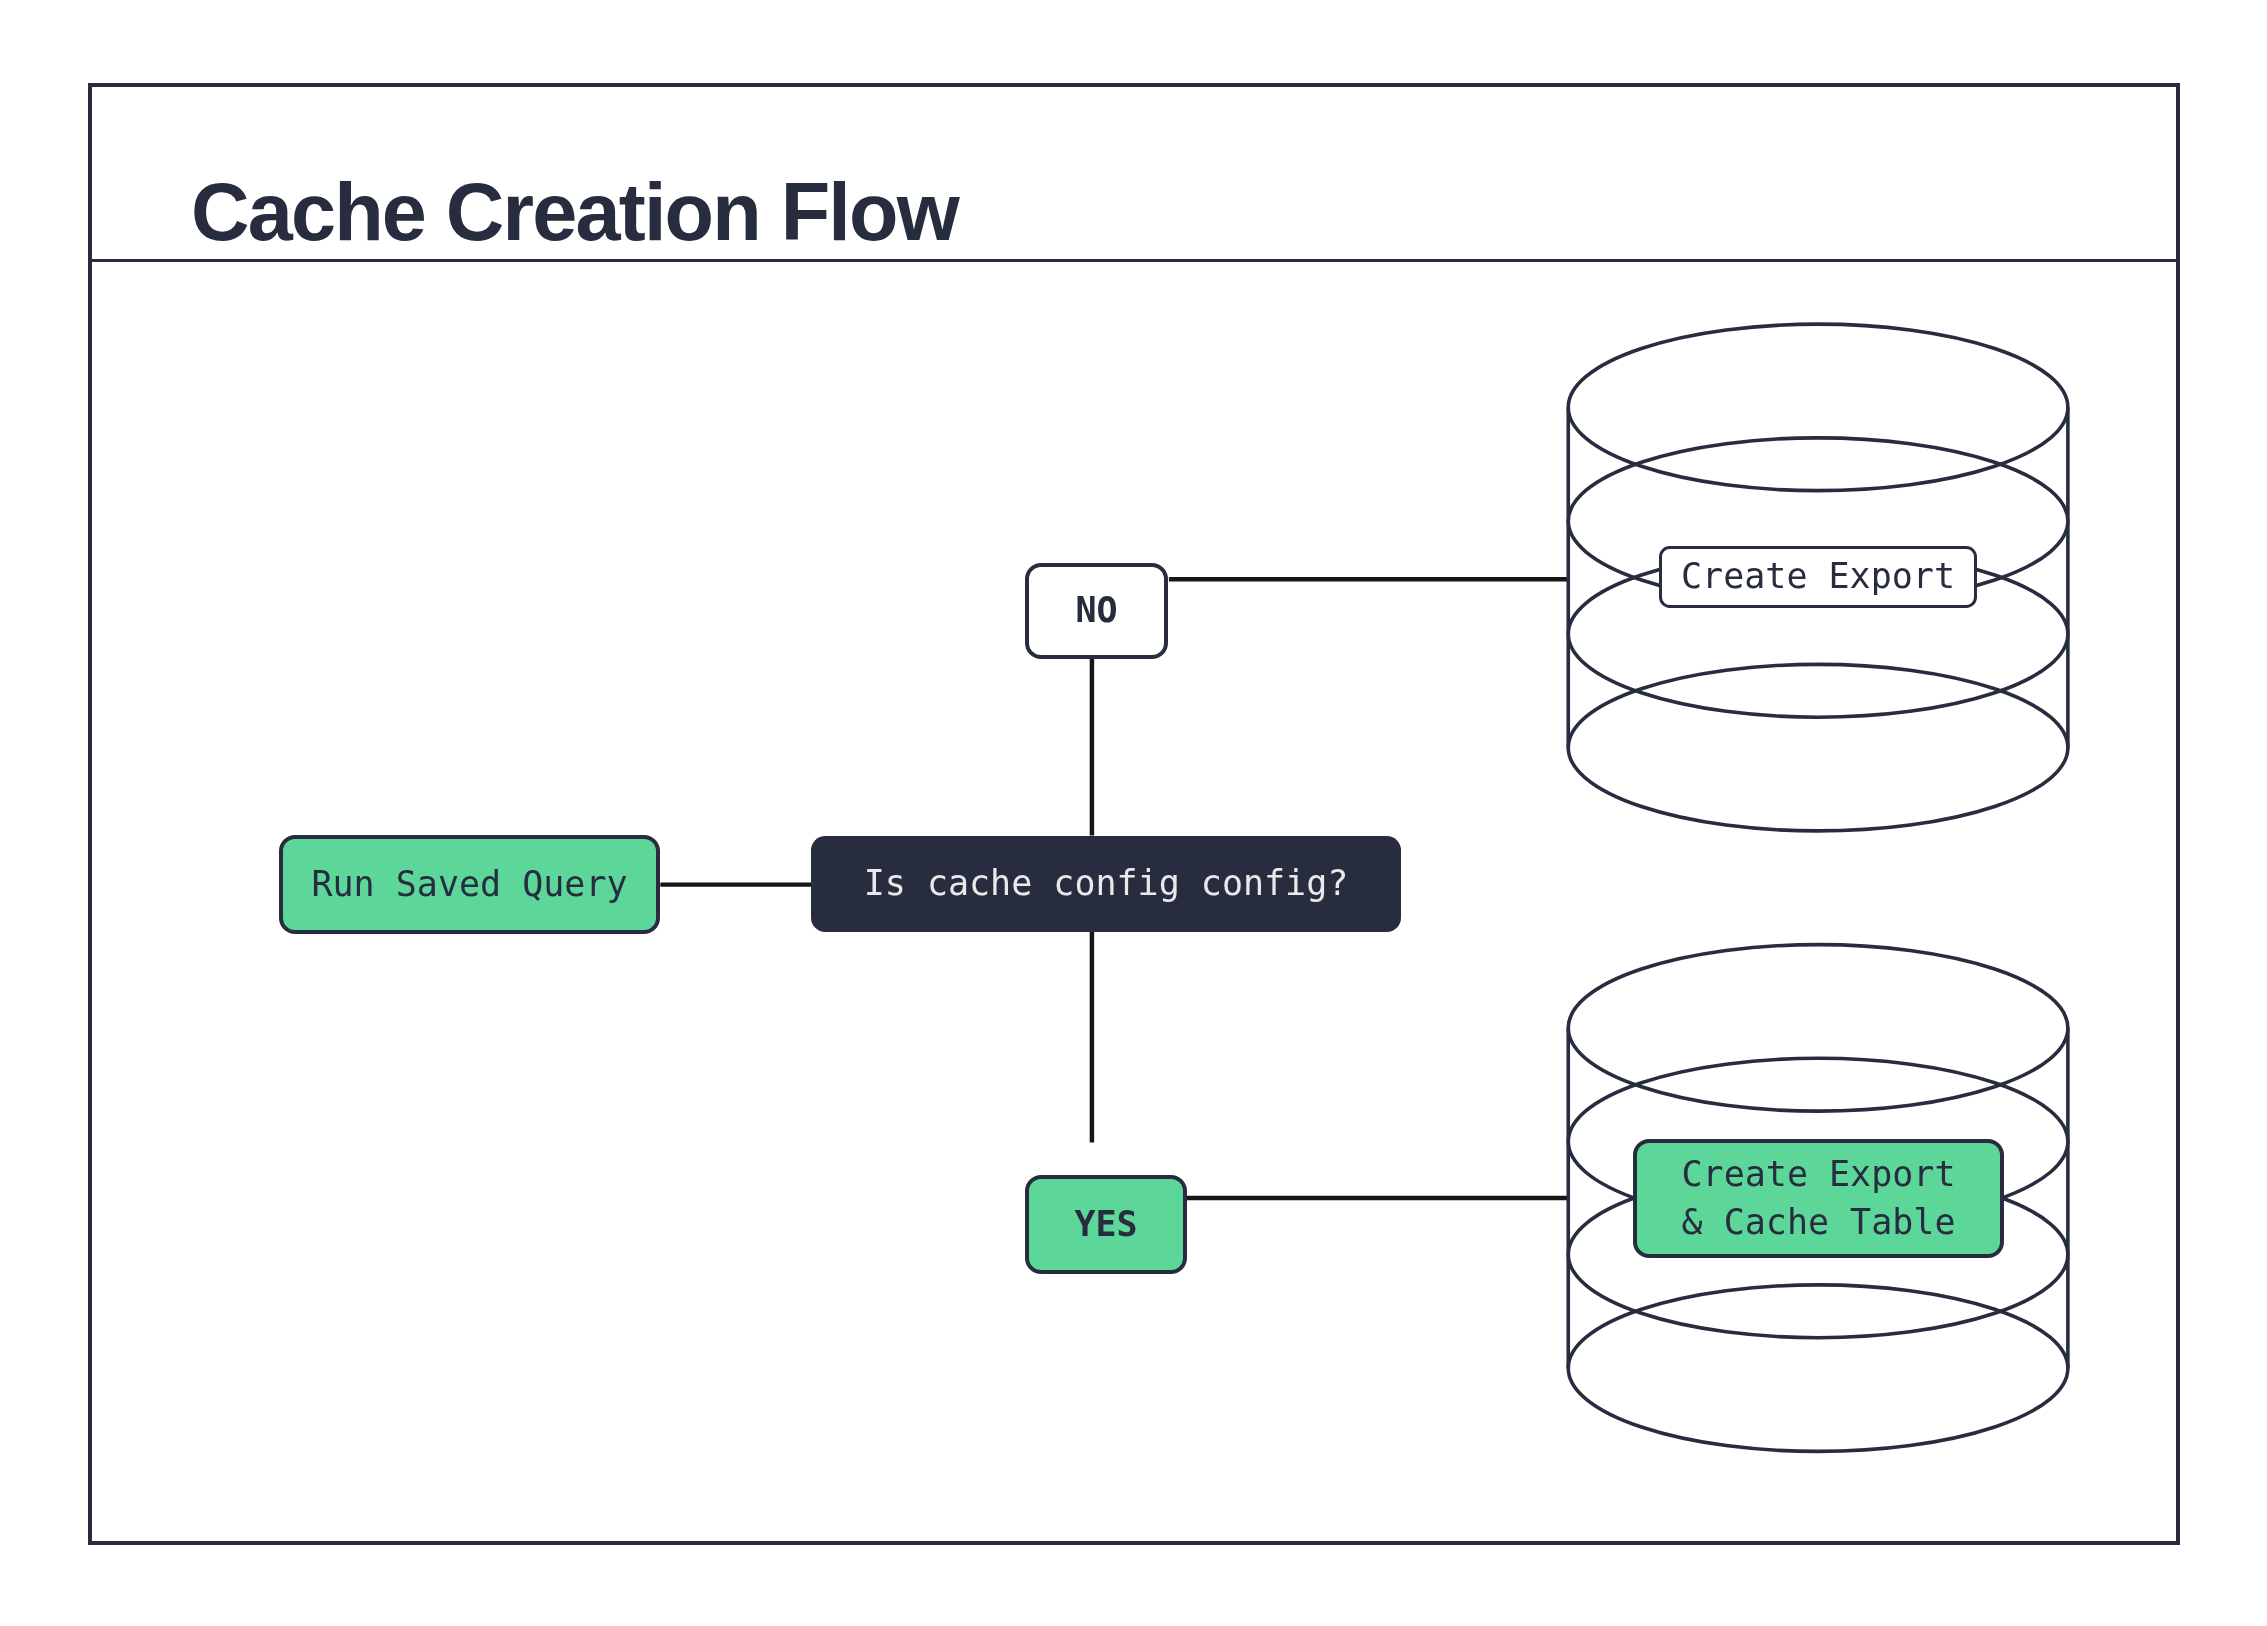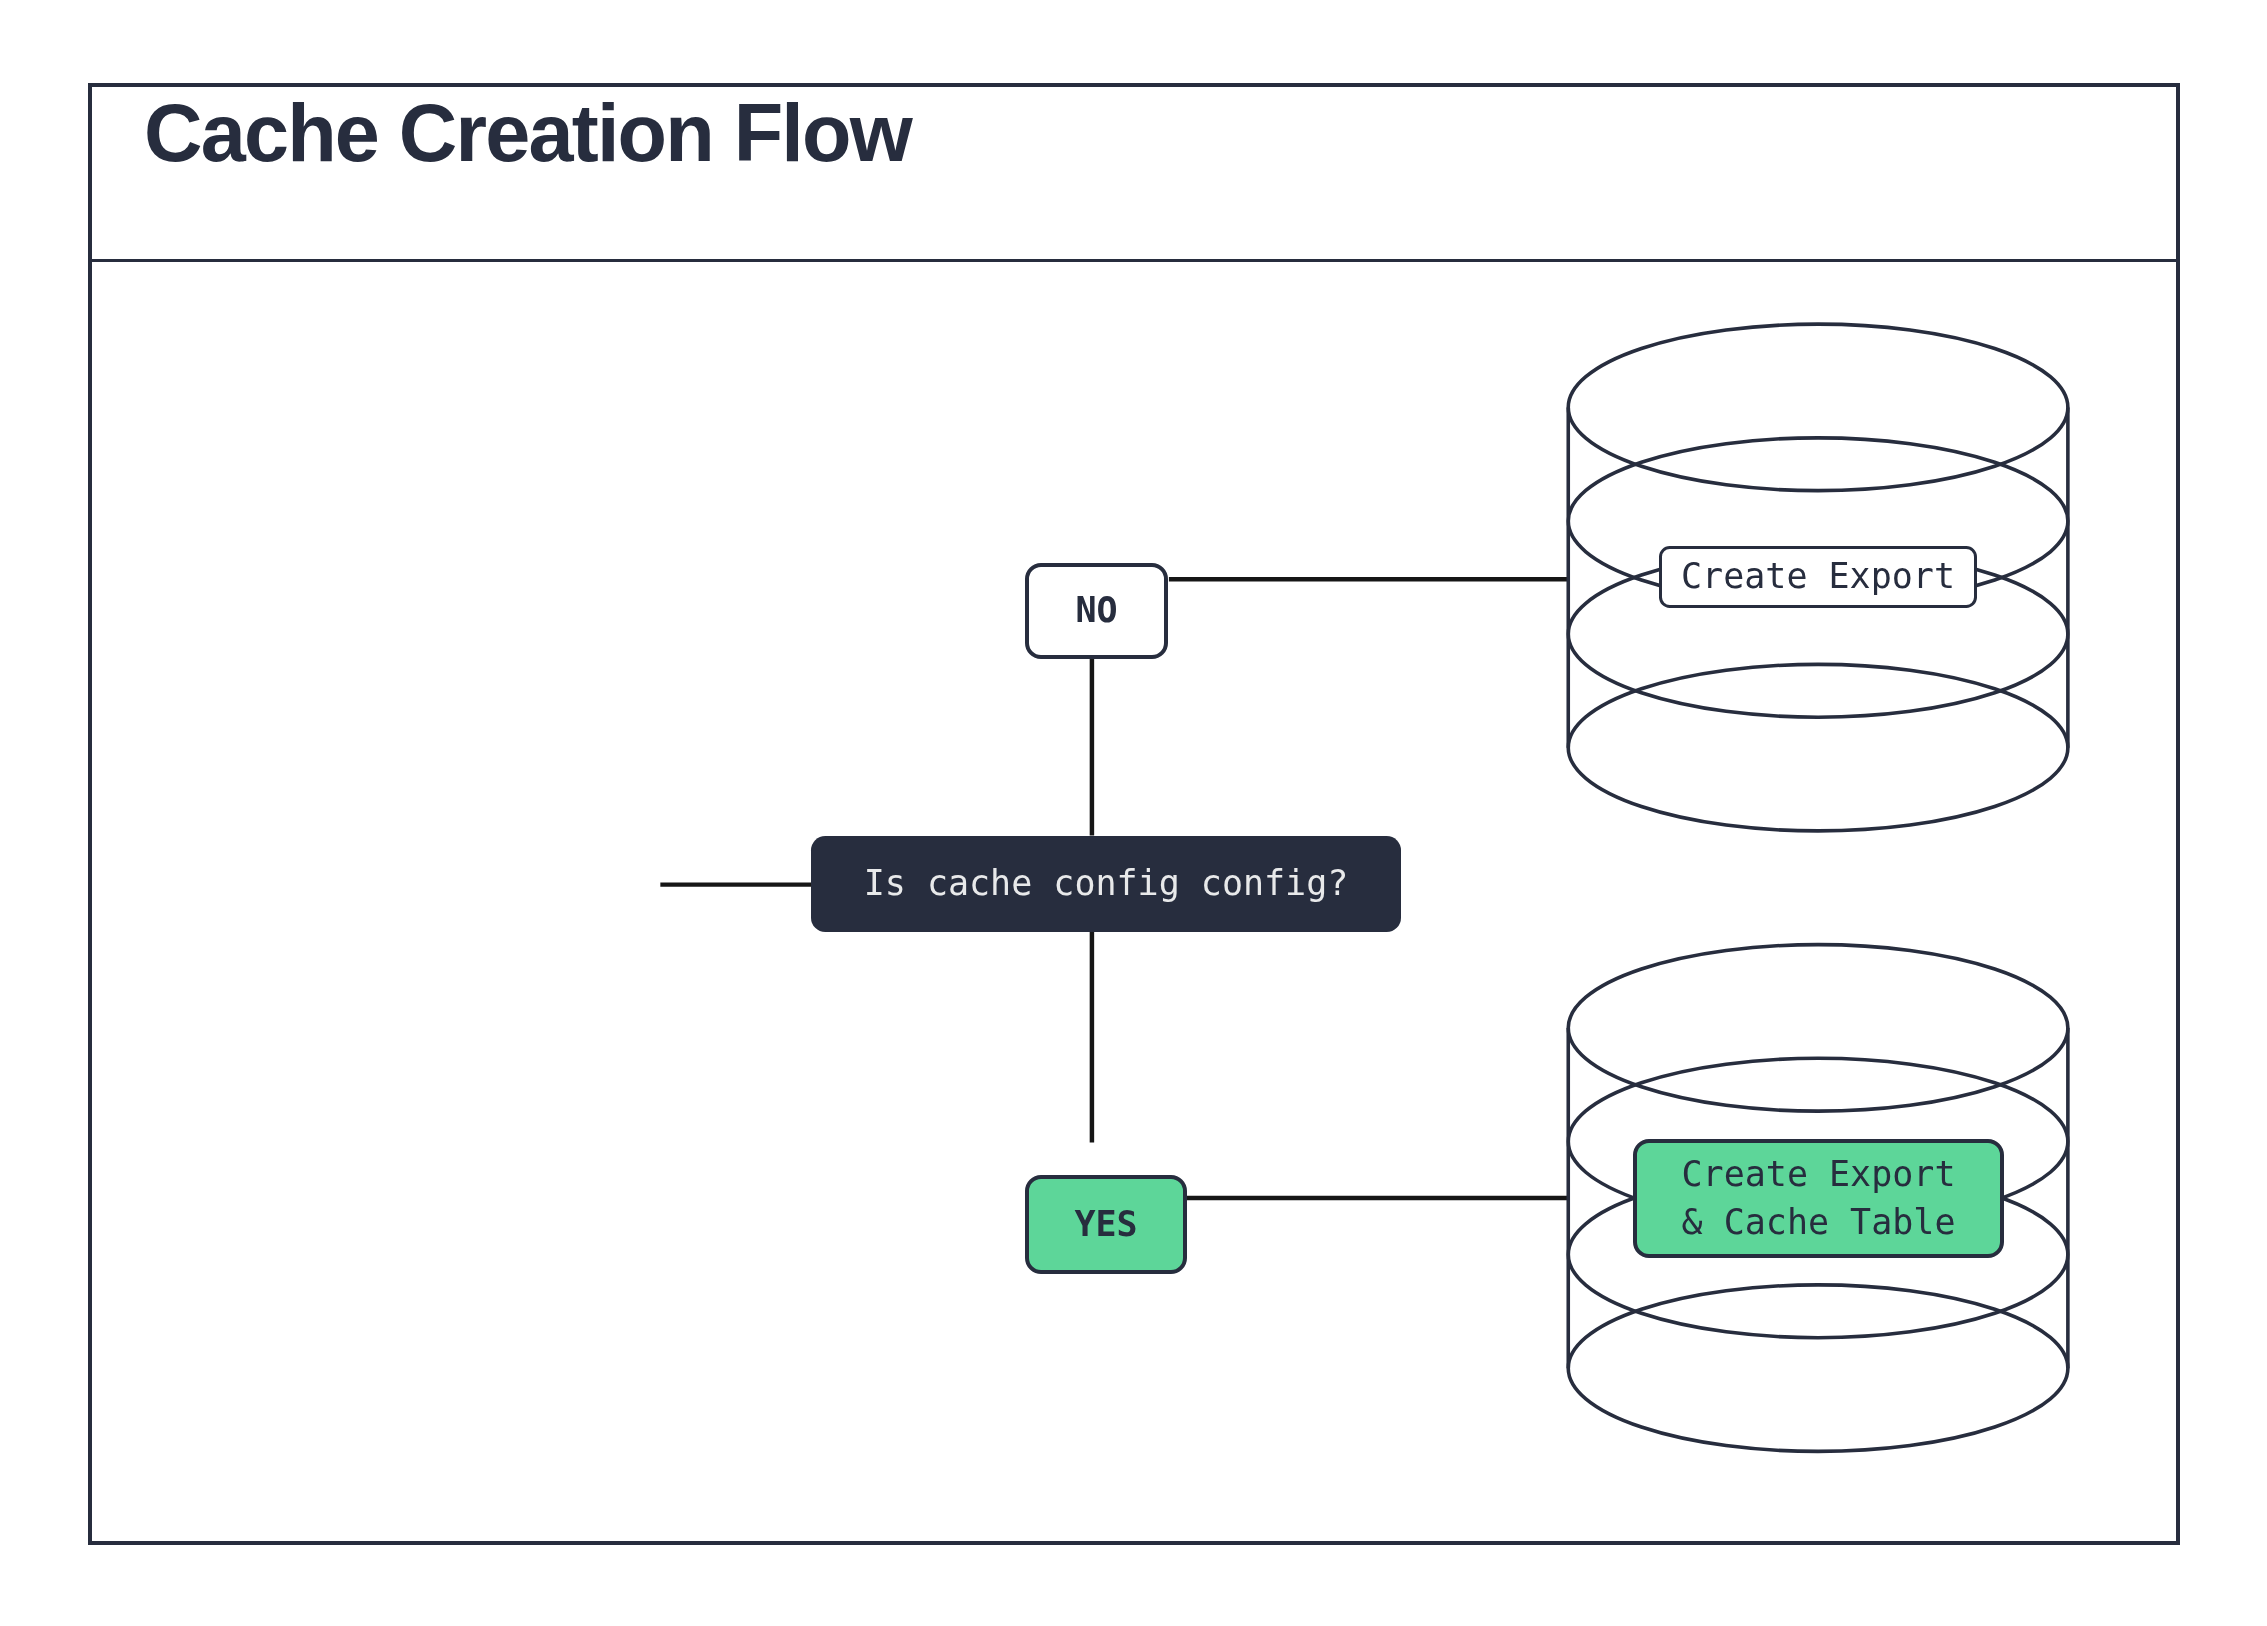--- a/index.html
+++ b/index.html
@@ -21,22 +21,22 @@
   }
   
   .frame{
     position:absolute;left:88px;top:83px;width:2092px;height:1462px;
     border:4.5px solid var(--ink);
     background:var(--paper);
   }
   .frame-header{
     position:absolute;left:0;top:0;width:100%;height:175px;
     border-bottom:3.6px solid var(--ink);
-    display:flex;align-items:flex-start;
-    padding-left:52px;
+    display:flex;align-items:flex-end;
+    padding-left:99px;
   }
   .page-title{
     font-family:"Liberation Sans", sans-serif;
     font-weight:bold;
     font-size:81px;
     letter-spacing:-1.8px;
     color:var(--ink);
     white-space:nowrap;
   }
   
@@ -124,20 +124,21 @@
     <g>
       <line class="db-shape" x1="1751" y1="1148" x2="1751" y2="1528"></line>
       <line class="db-shape" x1="2309" y1="1148" x2="2309" y2="1528"></line>
       <ellipse class="db-shape" cx="2030" cy="1148" rx="279" ry="93"></ellipse>
       <ellipse class="db-shape" cx="2030" cy="1275" rx="279" ry="93"></ellipse>
       <ellipse class="db-shape" cx="2030" cy="1401" rx="279" ry="93"></ellipse>
       <ellipse class="db-shape" cx="2030" cy="1528" rx="279" ry="93"></ellipse>
     </g>
   </svg>
 
+  <div class="node node-start">Run Saved Query</div>
 
   <div class="node node-decision">Is cache config config?</div>
 
   <div class="node node-branch node-no">NO</div>
 
   <div class="node node-branch node-yes">YES</div>
 
   <div class="node node-db-label-no">Create Export</div>
 
   <div class="node node-db-label-yes">

